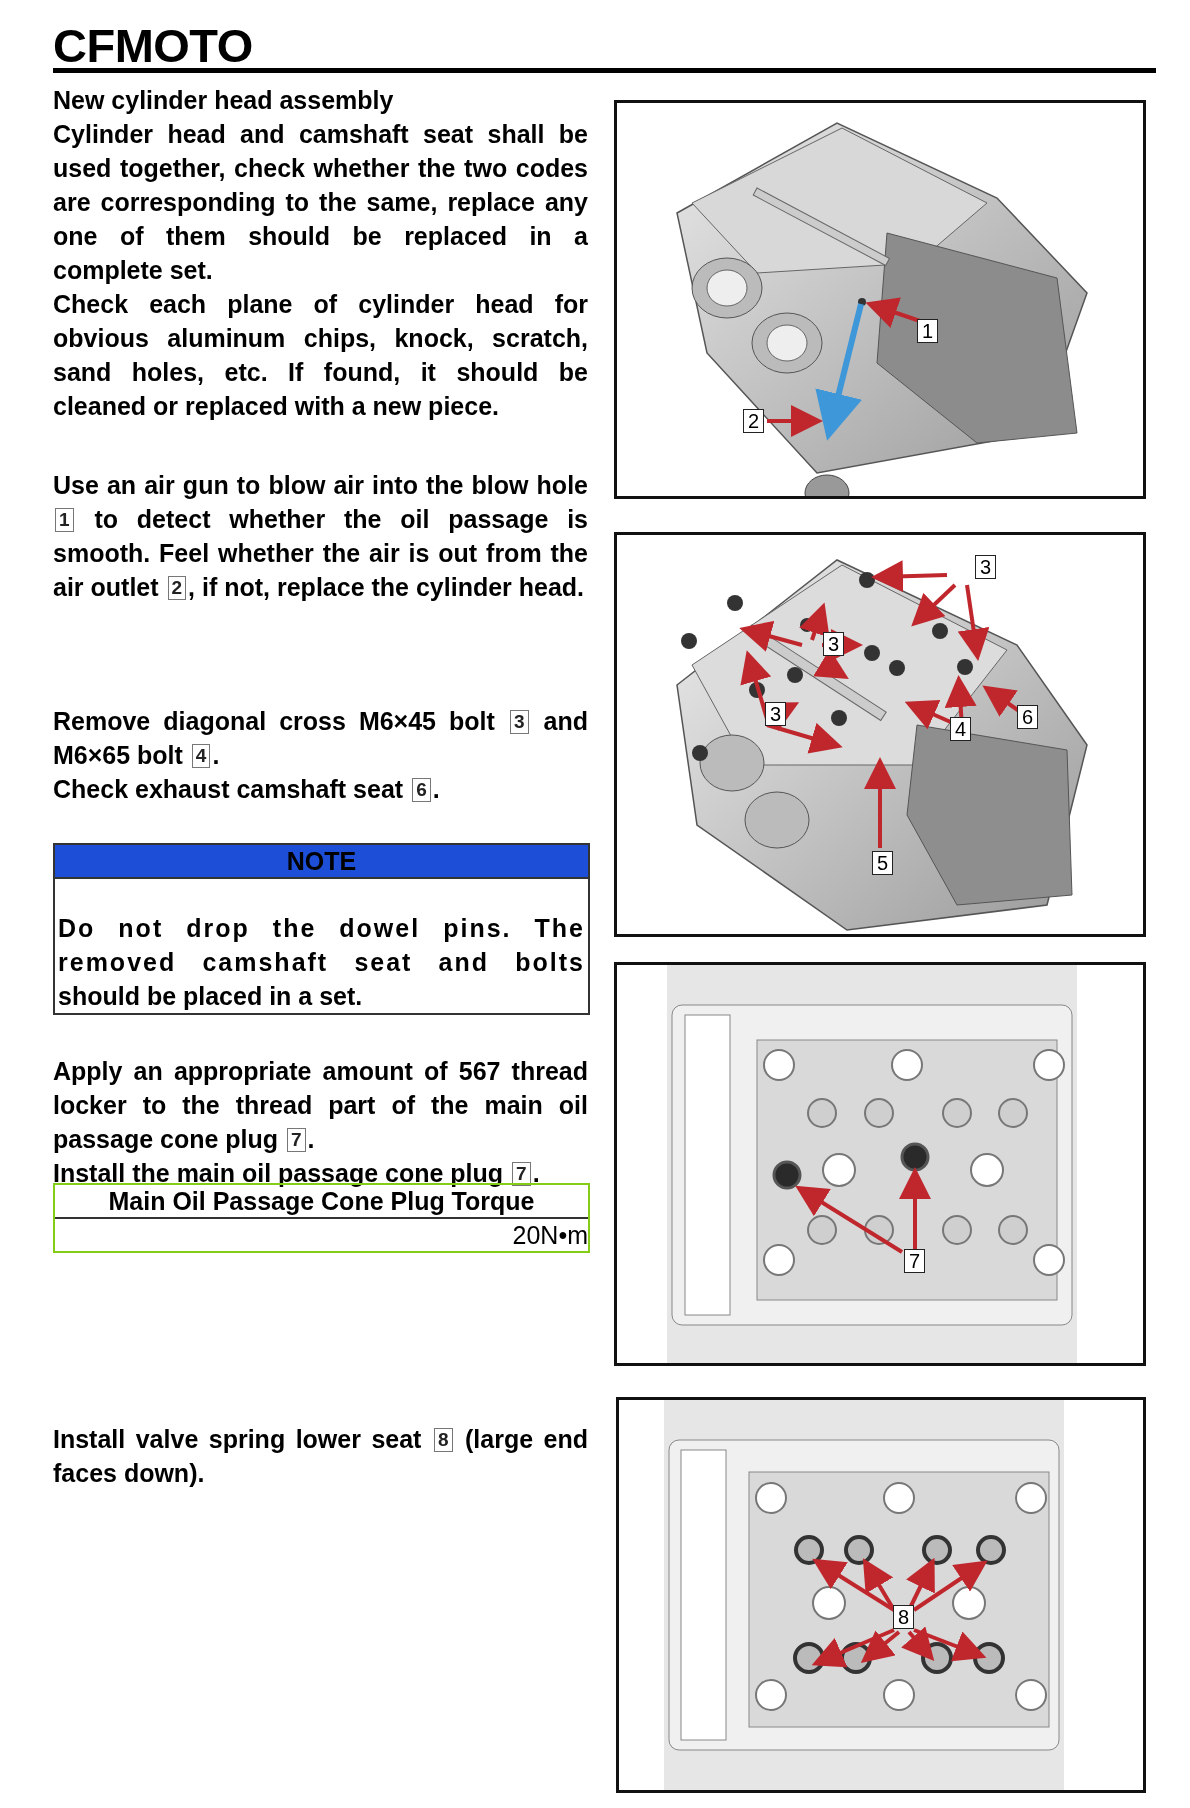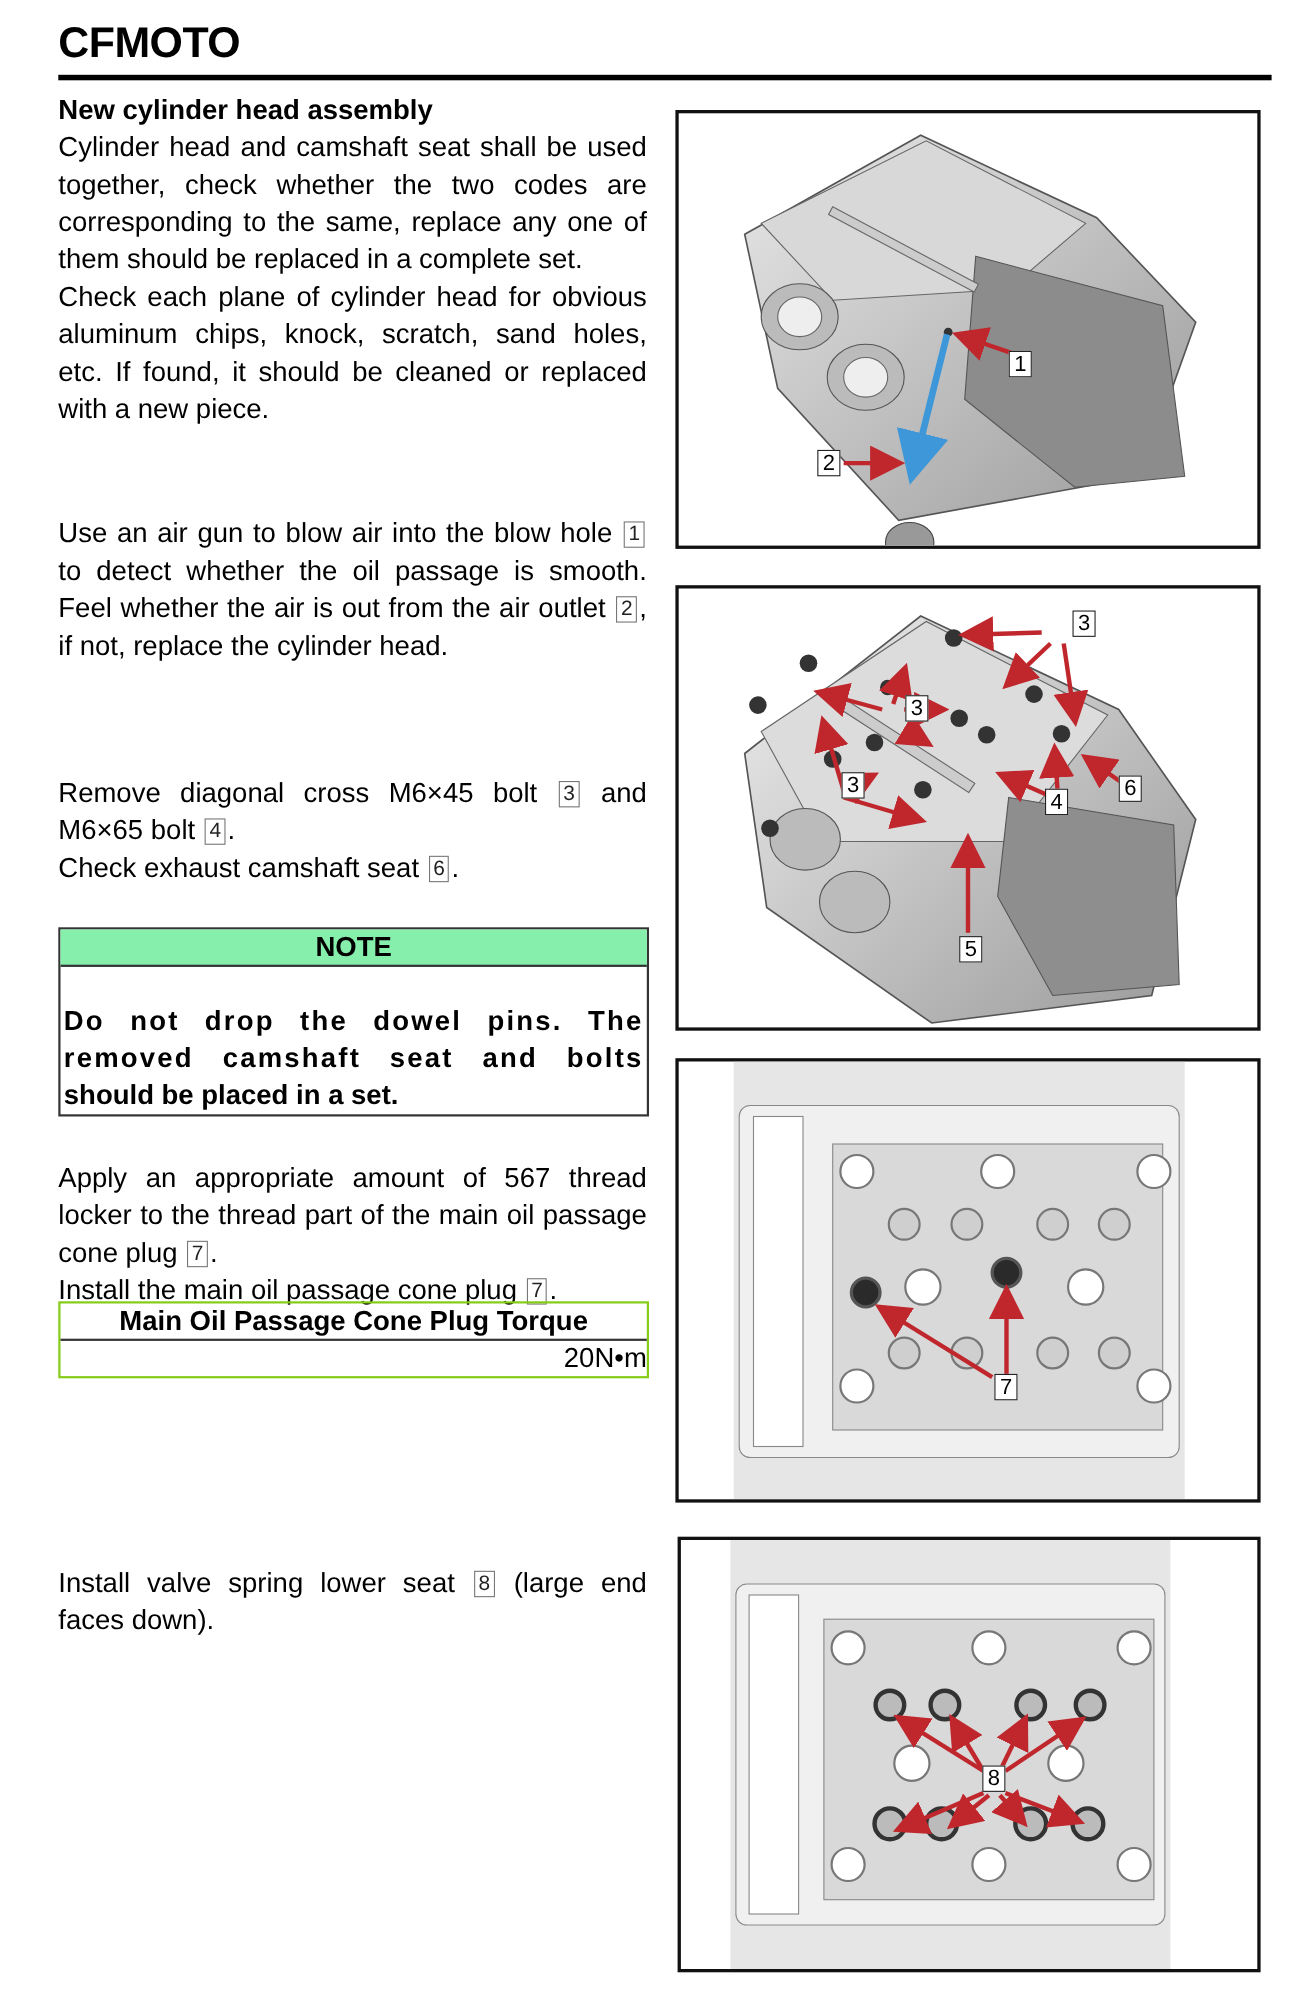--- a/index.html
+++ b/index.html
@@ -1,25 +1,25 @@
 <!DOCTYPE html>
 <html><head>
 <meta charset="utf-8">
 <style>
   html, body { margin: 0; padding: 0; background: #ffffff; }
   body { width: 1190px; height: 1808px; position: relative; overflow: hidden;
          font-family: "Liberation Sans", sans-serif; color: #000; }
-  .title { position: absolute; left: 53px; top: 18px; font-size: 39px; font-weight: bold; letter-spacing: -0.5px; margin: 0; }
+  .title { position: absolute; left: 53px; top: 18px; font-size: 47px; font-weight: bold; letter-spacing: -0.5px; margin: 0; }
   .rule { position: absolute; left: 53px; top: 68px; width: 1103px; height: 5px; background: #000; }
   .col { position: absolute; left: 53px; width: 535px; font-size: 25px; line-height: 34px; }
-  .col p { margin: 0; text-align: justify; text-align-last: left; }
+  .col p { margin: 0; text-align: justify; text-align-last: left; font-weight: bold; }
   .col .bold { font-weight: bold; }
   .callout { display: inline-block; border: 1px solid #777; font-size: 19px; line-height: 22px; padding: 0 3px; margin: 0 2px; vertical-align: 2px; color: #222; }
   .note { position: absolute; left: 53px; width: 533px; border: 2px solid #333; font-size: 25px; }
-  .note-head { background: #86efac; text-align: center; font-weight: bold; line-height: 32px; border-bottom: 2px solid #333; }
+  .note-head { background: #1d4ed8; text-align: center; font-weight: bold; line-height: 32px; border-bottom: 2px solid #333; }
   .note-body { font-weight: bold; padding: 0 3px; line-height: 34px; text-align: justify; text-align-last: left; letter-spacing: 2px; margin-top: 32px; }
   .note-body .last { letter-spacing: 0; }
   .spec { position: absolute; left: 53px; width: 533px; border: 2px solid #84cc16; font-size: 25px; }
   .spec-head { text-align: center; font-weight: bold; line-height: 32px; border-bottom: 2px solid #333; }
   .spec-val { text-align: right; line-height: 32px; }
   .fig { position: absolute; border: 3px solid #111; background: #fff; overflow: hidden; }
   .fig svg { width: 100%; height: 100%; display: block; }
   .lbl { position: absolute; background: #fff; border: 1.5px solid #222; font-size: 20px; line-height: 22px; padding: 0 4px; }
 </style>
 </head>

